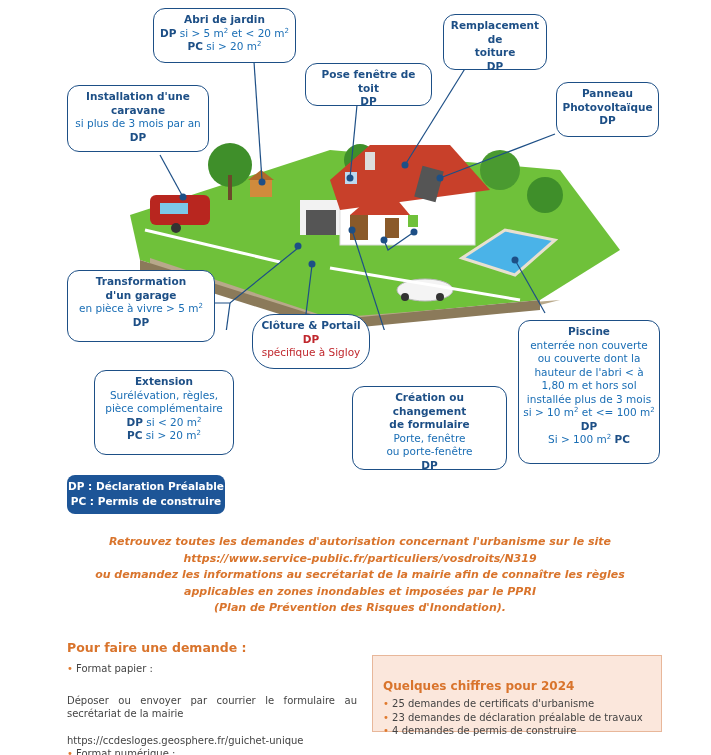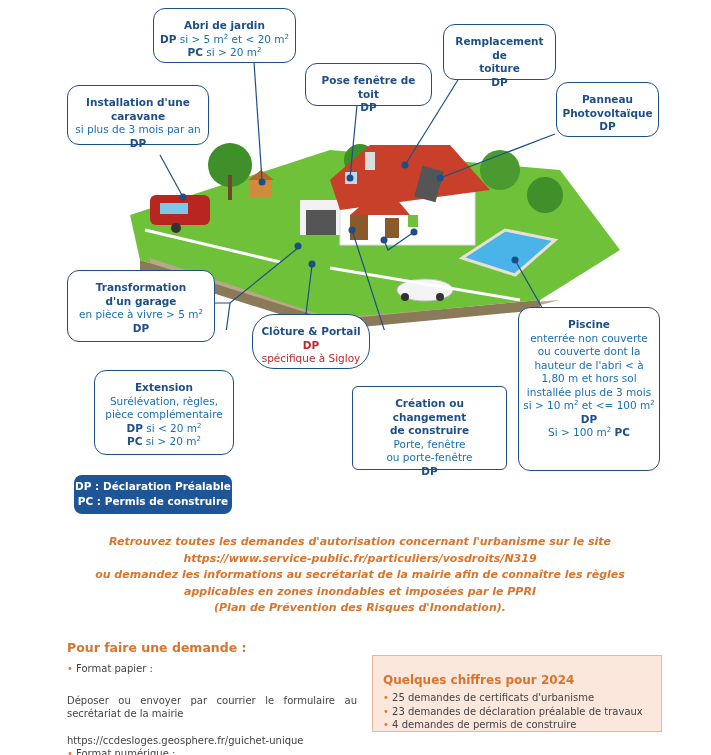--- a/index.html
+++ b/index.html
@@ -1,42 +1,42 @@
 <!DOCTYPE html>
 <html><head>
 <meta charset="utf-8">
 <style>
   * { box-sizing: border-box; margin: 0; padding: 0; }
   html, body { width: 711px; height: 755px; background: #ffffff; overflow: hidden; }
   body { position: relative; font-family: "DejaVu Sans", sans-serif; color: #1a5a96; }
   .callout {
     position: absolute; background: #fff; border: 1.5px solid #1d4f86; border-radius: 12px;
-    text-align: center; font-size: 10.5px; line-height: 13.5px; color: #1a6eb5; padding: 10px 4px;
+    text-align: center; font-size: 10.5px; line-height: 13.5px; color: #1a6eb5; padding: 4px 4px;
   }
   .callout .t { font-weight: bold; color: #1d4f86; }
   .callout b { color: #1d4f86; }
   .callout sup { font-size: 7px; line-height: 0; }
   .red { color: #c0272d !important; }
   #scene { position: absolute; left: 0; top: 0; width: 711px; height: 330px; }
   .legend {
-    position: absolute; left: 74px; top: 475px; width: 158px; height: 39px; background: #1d5597;
+    position: absolute; left: 67px; top: 475px; width: 158px; height: 39px; background: #1d5597;
     border-radius: 8px; color: #fff; font-size: 10.5px; font-weight: bold; text-align: center;
     line-height: 15px; padding-top: 4px;
   }
   .note {
     position: absolute; left: 60px; top: 534px; width: 600px; text-align: center;
     color: #d9742c; font-style: italic; font-weight: bold; font-size: 11px; line-height: 16.5px;
   }
   .howto-title { position: absolute; left: 67px; top: 640px; color: #d9742c; font-weight: bold; font-size: 12.5px; }
   .howto { position: absolute; left: 67px; top: 662px; width: 290px; font-size: 10px; line-height: 13.5px; color: #444; }
   .howto .bul { color: #e07a2e; }
   .howto p { text-align: justify; margin-top: 18px; }
   .stats {
     position: absolute; left: 372px; top: 655px; width: 290px; height: 77px; background: #fbe7dc;
-    border: 1px solid #e8b79a; padding: 17px 10px;
+    border: 1px solid #e8b79a; padding: 23px 10px;
   }
   .stats .st { color: #d9742c; font-weight: bold; font-size: 12px; margin-bottom: 4px; }
   .stats .li { font-size: 10px; line-height: 13.5px; color: #444; }
   .stats .li .bul { color: #e07a2e; }
 </style>
 </head>
 <body>
 
 <svg id="scene" viewBox="0 0 711 330">
 
@@ -105,33 +105,33 @@
     <circle cx="515" cy="260" r="3.5"></circle>
   </g>
 </svg>
 
 <div class="callout" style="left:153px;top:8px;width:143px;height:55px;">
   <div class="t">Abri de jardin</div>
   <div><b>DP</b><span> si &gt; 5 m</span><sup>2</sup><span> et &lt; 20 m</span><sup>2</sup></div>
   <div><b>PC</b><span> si &gt; 20 m</span><sup>2</sup></div>
 </div>
 
-<div class="callout" style="left:67px;top:85px;width:142px;height:60px;">
+<div class="callout" style="left:67px;top:85px;width:142px;height:67px;">
   <div class="t">Installation d'une</div>
   <div class="t">caravane</div>
   <div>si plus de 3 mois par an</div>
   <div class="t">DP</div>
 </div>
 
 <div class="callout" style="left:305px;top:63px;width:127px;height:43px;">
   <div class="t">Pose fenêtre de toit</div>
   <div class="t">DP</div>
 </div>
 
-<div class="callout" style="left:443px;top:24px;width:113px;height:56px;">
+<div class="callout" style="left:443px;top:14px;width:104px;height:56px;">
   <div class="t">Remplacement de</div>
   <div class="t">toiture</div>
   <div class="t">DP</div>
 </div>
 
 <div class="callout" style="left:556px;top:82px;width:103px;height:55px;">
   <div class="t">Panneau</div>
   <div class="t">Photovoltaïque</div>
   <div class="t">DP</div>
 </div>
@@ -150,29 +150,29 @@
   <div><b>DP</b><span> si &lt; 20 m</span><sup>2</sup></div>
   <div><b>PC</b><span> si &gt; 20 m</span><sup>2</sup></div>
 </div>
 
 <div class="callout" style="left:252px;top:314px;width:118px;height:55px;border-radius:22px;">
   <div class="t">Clôture &amp; Portail</div>
   <div class="t red">DP</div>
   <div class="red">spécifique à Sigloy</div>
 </div>
 
-<div class="callout" style="left:352px;top:386px;width:155px;height:84px;border-radius:6px;">
+<div class="callout" style="left:352px;top:386px;width:155px;height:84px;">
   <div class="t">Création ou changement</div>
-  <div class="t">de construire</div>
+  <div class="t">de formulaire</div>
   <div>Porte, fenêtre</div>
   <div>ou porte-fenêtre</div>
   <div class="t">DP</div>
 </div>
 
-<div class="callout" style="left:518px;top:307px;width:142px;height:164px;">
+<div class="callout" style="left:518px;top:320px;width:142px;height:144px;">
   <div class="t">Piscine</div>
   <div>enterrée non couverte</div>
   <div>ou couverte dont la</div>
   <div>hauteur de l'abri &lt; à</div>
   <div>1,80 m et hors sol</div>
   <div>installée plus de 3 mois</div>
   <div><span>si &gt; 10 m</span><sup>2</sup><span> et &lt;= 100 m</span><sup>2</sup></div>
   <div class="t">DP</div>
   <div><span>Si &gt; 100 m</span><sup>2</sup> <b>PC</b></div>
 </div>

